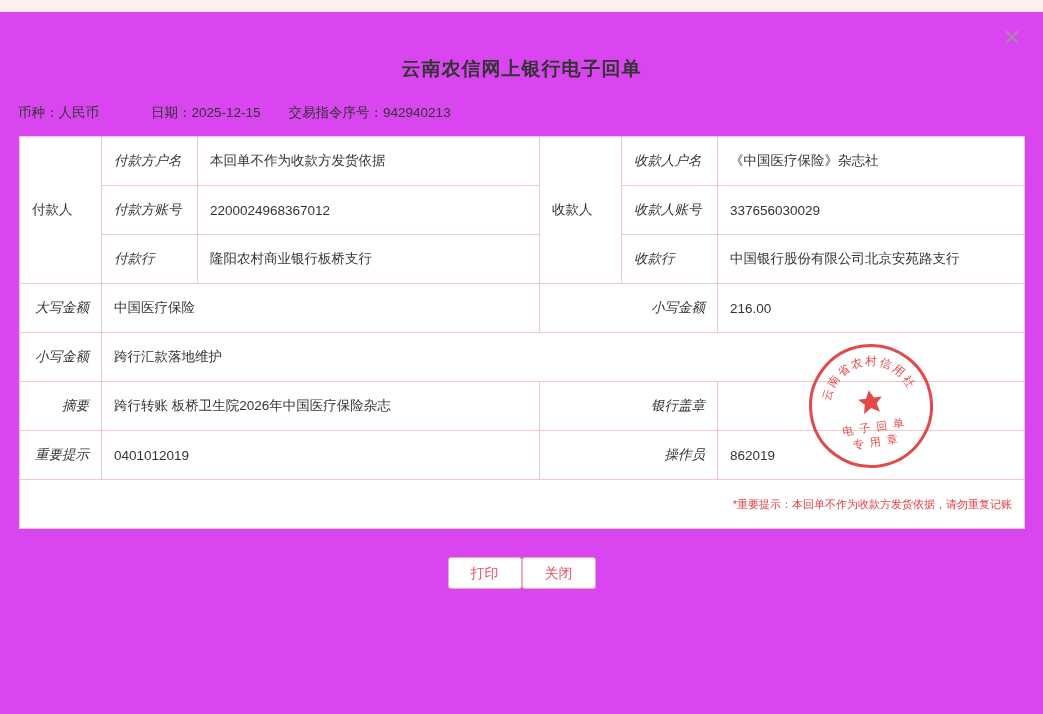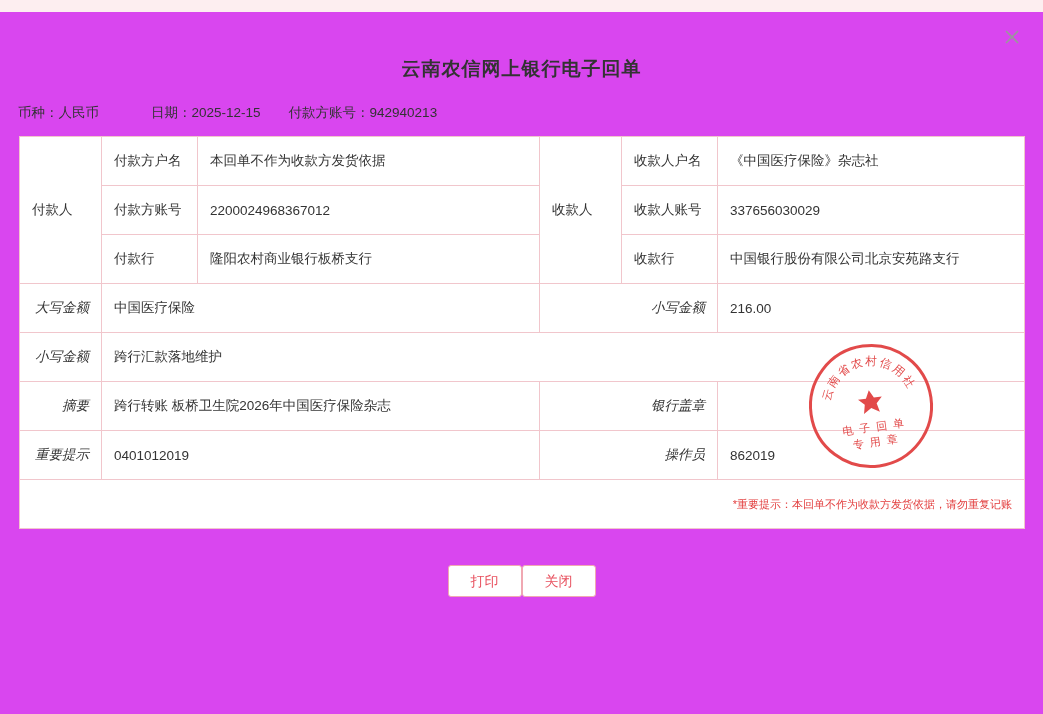--- a/index.html
+++ b/index.html
@@ -74,20 +74,21 @@
     text-align: right;
     font-style: italic;
   }
   td.side-label {
     width: 80px;
     text-align: left;
   }
   td.field-label {
     width: 96px;
     text-align: left;
+    font-style: italic;
   }
   td.value-cell {
     text-align: left;
   }
   .amount-row td { height: 48px; }
   .txn-row td { height: 48px; }
   .summary-row td { height: 152px; vertical-align: middle; }
   .stamp-cell {
     position: relative;
     height: 152px;
@@ -112,21 +113,21 @@
   }
   .notice-text {
     font-size: 11px;
     color: #e23c3c;
     font-weight: normal;
   }
   .notice-star { color: #e23c3c; }
   .btn-bar {
     display: flex;
     justify-content: center;
-    margin-top: 36px;
+    margin-top: 28px;
   }
   .btn {
     width: 74px;
     height: 32px;
     line-height: 30px;
     text-align: center;
     font-size: 14px;
     background: #ffffff;
     border: 1px solid #f0a8b2;
     color: #e8515f;
@@ -152,21 +153,21 @@
   <div class="meta-row">
     <span class="meta-item">
       <span class="meta-label">币种：</span><span class="meta-value">人民币</span>
     </span>
     <span class="meta-gap-1"></span>
     <span class="meta-item">
       <span class="meta-label">日期：</span><span class="meta-value">2025-12-15</span>
     </span>
     <span class="meta-gap-2"></span>
     <span class="meta-item">
-      <span class="meta-label">付款方账号：</span><span class="meta-value">942940213</span>
+      <span class="meta-label">交易指令序号：</span><span class="meta-value">942940213</span>
     </span>
   </div>
 
   <table class="receipt">
     <colgroup>
       <col style="width:82px">
       <col style="width:96px">
       <col style="width:342px">
       <col style="width:82px">
       <col style="width:96px">

